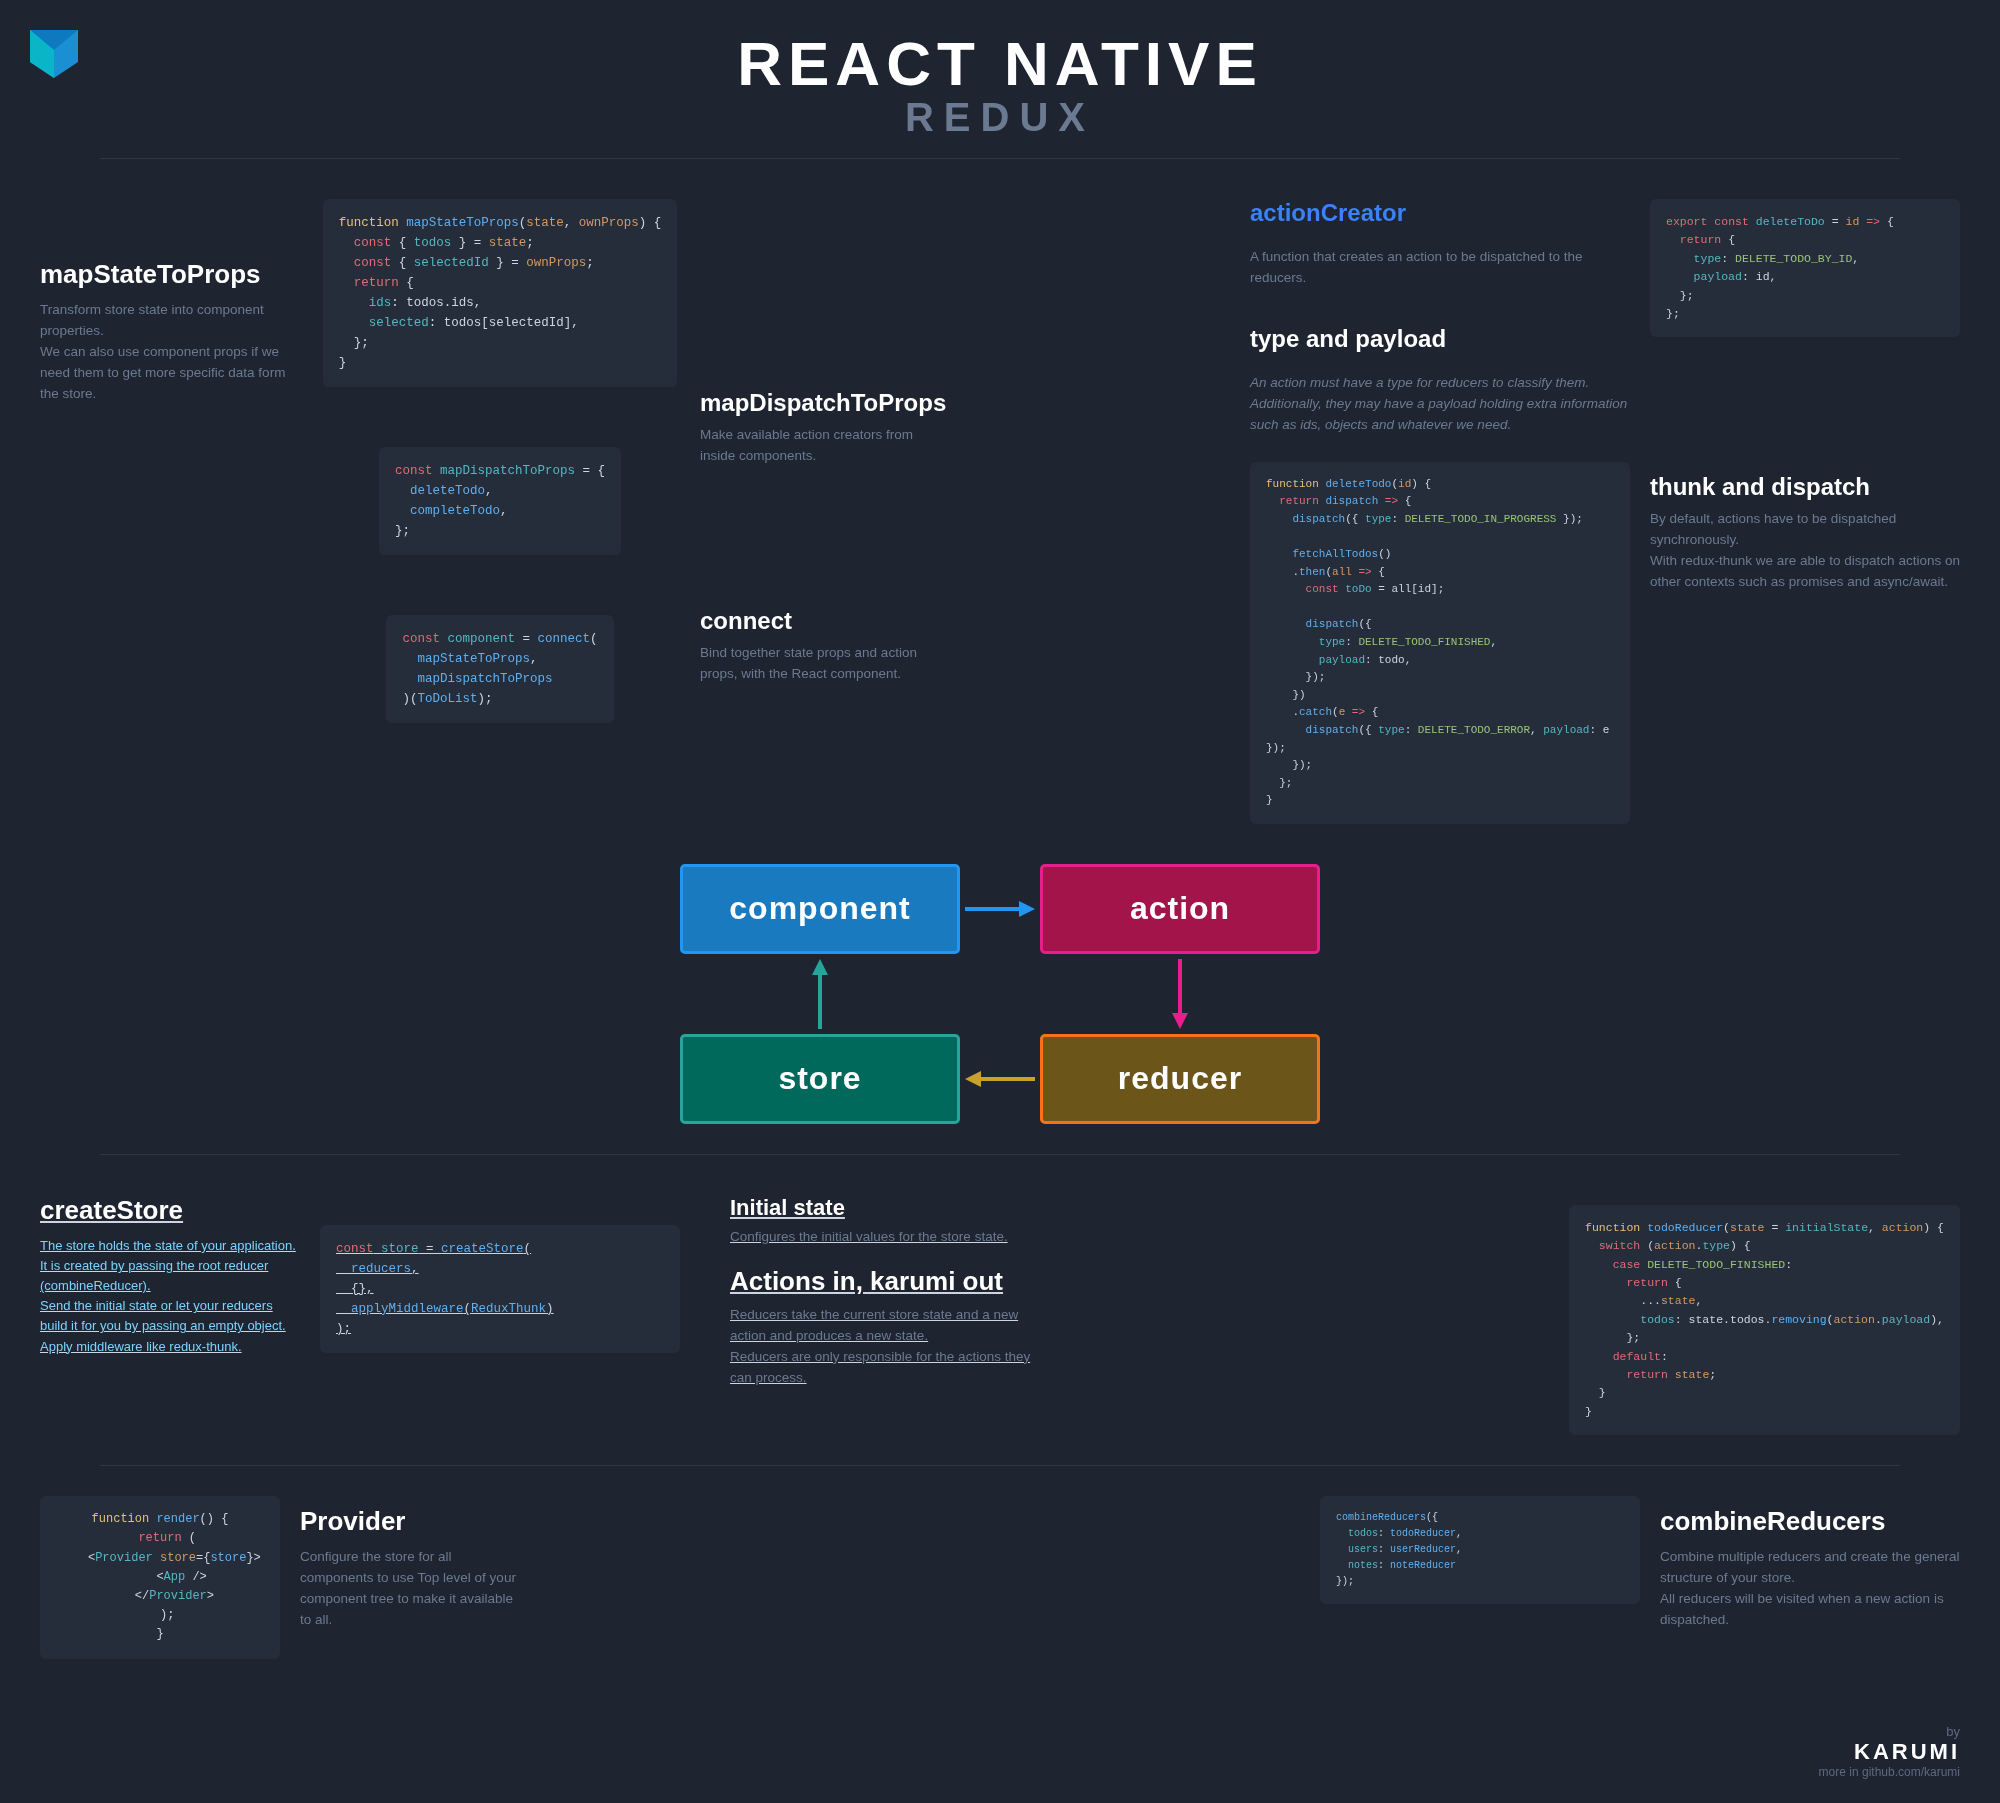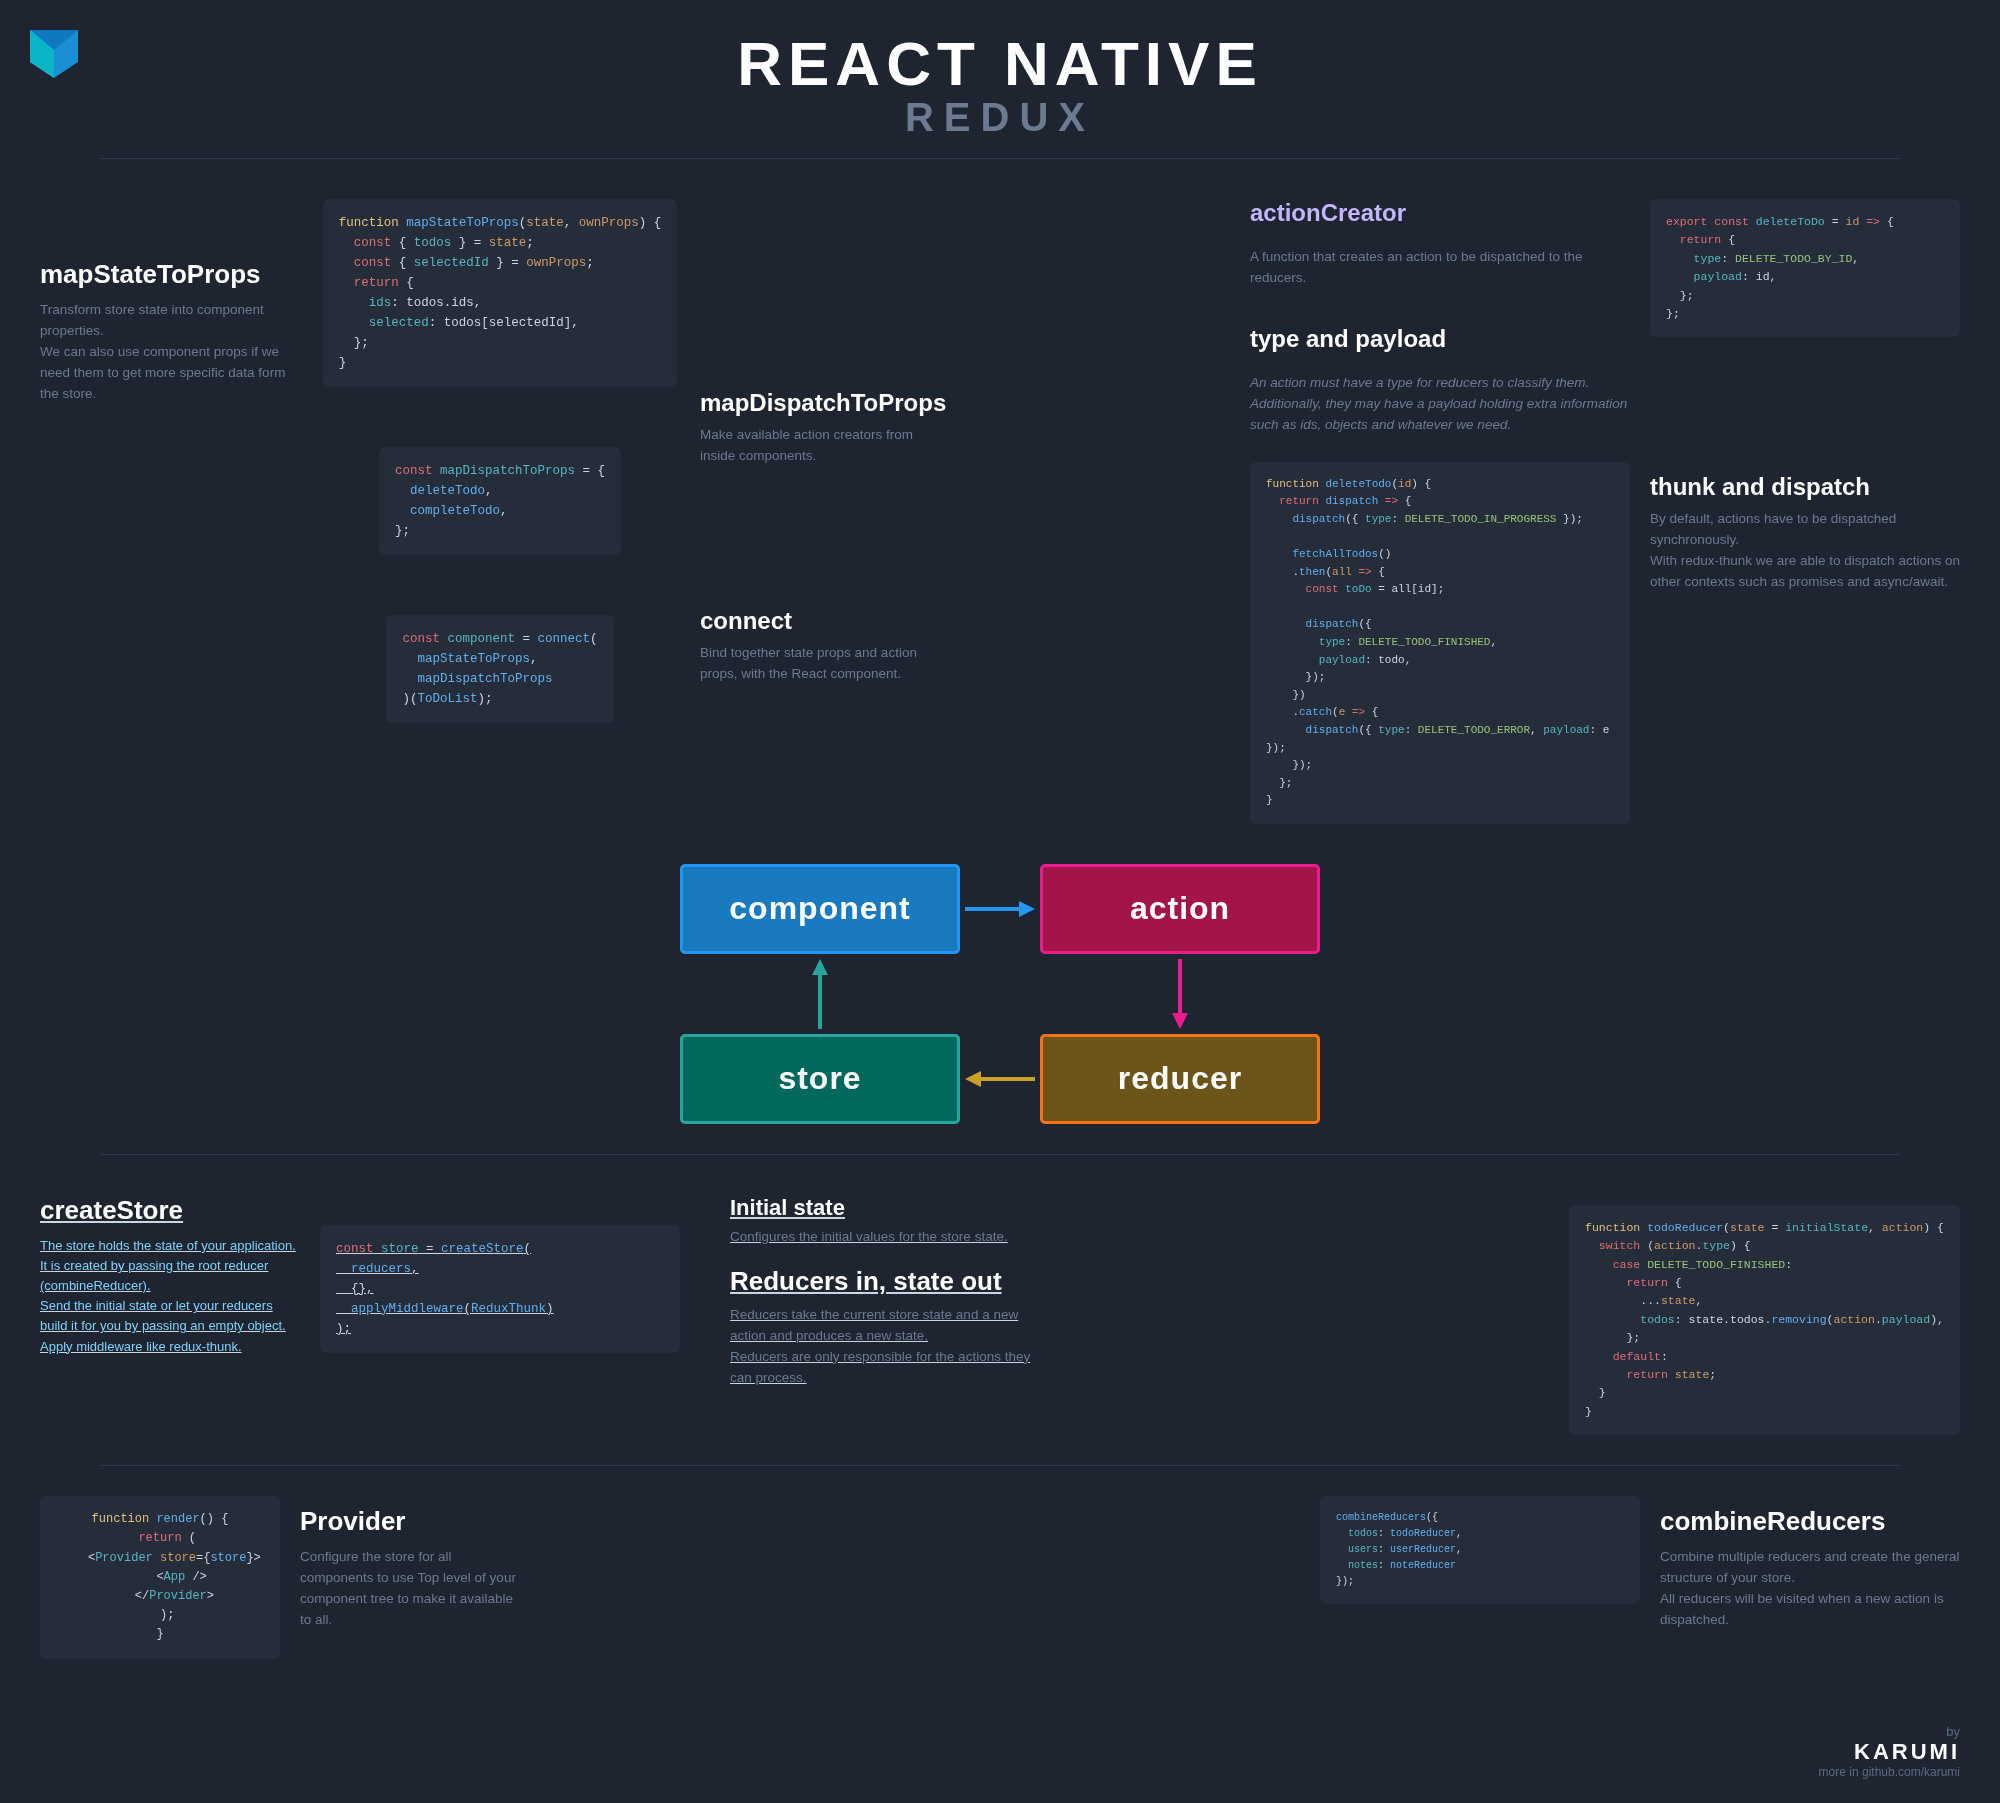--- a/index.html
+++ b/index.html
@@ -104,21 +104,21 @@
       </div>
       <div style="padding-top:140px;">
         <div style="font-size:24px;font-weight:700;color:#ffffff;margin-bottom:8px;">connect</div>
         <div style="font-size:13.5px;color:#6b7a90;line-height:1.55;">Bind together state props and action props, with the React component.</div>
       </div>
     </div>
 
     <div style="flex:1;"></div>
 
     <div style="width:380px;flex-shrink:0;display:flex;flex-direction:column;gap:16px;">
-      <div style="font-size:24px;font-weight:700;color:#c4b5fd;margin-bottom:4px;">actionCreator</div>
+      <div style="font-size:24px;font-weight:700;color:#3b82f6;margin-bottom:4px;">actionCreator</div>
       <div style="font-size:13.5px;color:#6b7a90;line-height:1.55;margin-bottom:10px;">A function that creates an action to be dispatched to the reducers.</div>
 
       <div style="font-size:24px;font-weight:700;color:#ffffff;margin-bottom:4px;margin-top:10px;">type and payload</div>
       <div style="font-size:13.5px;color:#6b7a90;line-height:1.55;margin-bottom:10px;font-style:italic;">An action must have a type for reducers to classify them.<br>Additionally, they may have a payload holding extra information such as ids, objects and whatever we need.</div>
 
       <div class="code-block" style="font-size:11px;">
         <span class="yellow">function</span> <span class="blue">deleteTodo</span>(<span class="orange">id</span>) {<br>
         &nbsp;&nbsp;<span class="kw">return</span> <span class="blue">dispatch</span> <span class="kw">=&gt;</span> {<br>
         &nbsp;&nbsp;&nbsp;&nbsp;<span class="blue">dispatch</span>({ <span class="cyan">type</span>: <span class="green">DELETE_TODO_IN_PROGRESS</span> });<br>
         <br>
@@ -231,21 +231,21 @@
         &nbsp;&nbsp;{},<br>
         &nbsp;&nbsp;<span class="blue">applyMiddleware</span>(<span class="blue">ReduxThunk</span>)<br>
         );
       </div>
     </div>
 
     <div style="width:320px;flex-shrink:0;margin-left:30px;">
       <div style="font-size:22px;font-weight:600;color:#ffffff;margin-bottom:6px;">Initial state</div>
       <div style="font-size:13.5px;color:#6b7a90;line-height:1.55;margin-bottom:18px;">Configures the initial values for the store state.</div>
 
-      <div style="font-size:26px;font-weight:700;color:#ffffff;margin-bottom:8px;">Reducers in, state out</div>
+      <div style="font-size:26px;font-weight:700;color:#ffffff;margin-bottom:8px;">Actions in, karumi out</div>
       <div style="font-size:13.5px;color:#6b7a90;line-height:1.55;">
         Reducers take the current store state and a new action and produces a new state.<br>
         Reducers are only responsible for the actions they can process.
       </div>
     </div>
 
     <div style="flex:1;flex-shrink:0;">
       <div class="code-block" style="font-size:11.5px;margin-top:10px;max-width:440px;float:right;">
         <span class="yellow">function</span> <span class="blue">todoReducer</span>(<span class="orange">state</span> = <span class="cyan">initialState</span>, <span class="orange">action</span>) {<br>
         &nbsp;&nbsp;<span class="kw">switch</span> (<span class="orange">action</span>.<span class="cyan">type</span>) {<br>

